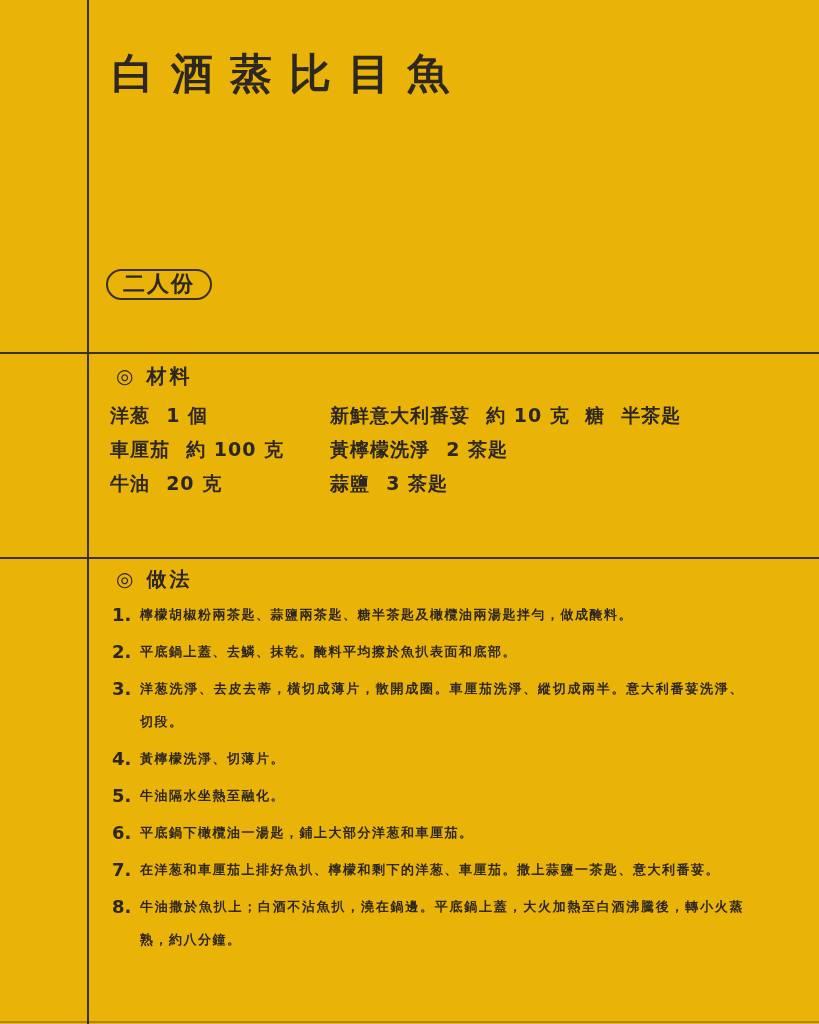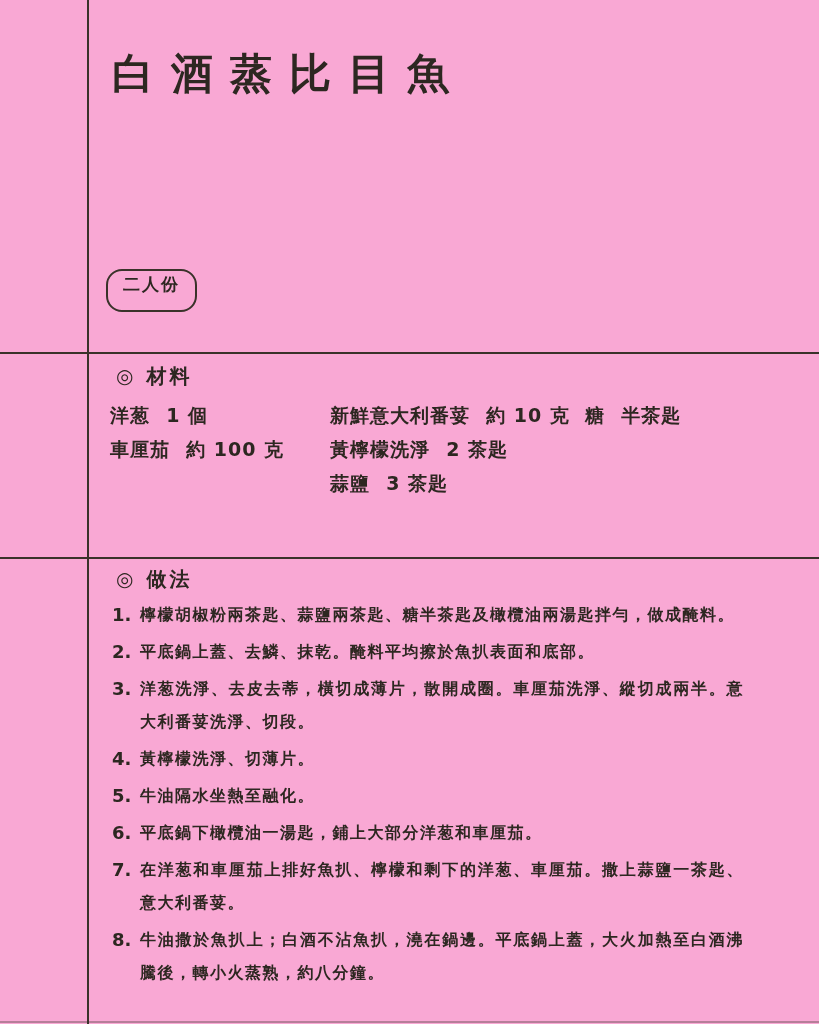--- a/index.html
+++ b/index.html
@@ -45,22 +45,22 @@
   }
 
   
   .badge {
     position: absolute;
     top: 269px;
     left: 106px;
     display: inline-block;
     border: 2px solid;
     border-radius: 16px;
-    padding: 2px 15px 15px 15px;
-    font-size: 17px;
+    padding: 2px 15px 3px 15px;
+    font-size: 22px;
     font-weight: 700;
     letter-spacing: 2px;
     line-height: 22px;
   }
 
   
   .section-heading {
     position: absolute;
     left: 116px;
     font-size: 20px;
@@ -104,47 +104,48 @@
     margin-bottom: 4px;
   }
   .step-num {
     flex: 0 0 28px;
     font-size: 18px;
     font-weight: 700;
     line-height: 33px;
   }
   .step-text {
     flex: 1 1 auto;
-    font-size: 16px;
+    font-size: 13px;
     font-weight: 700;
     line-height: 33px;
     letter-spacing: 1.5px;
     text-align: justify;
   }
 </style>
 </head>
 <body>
 
-<div class="page" style="background: #f9a8d4; color: rgb(45, 39, 33);">
+<div class="page" style="background: #eab308; color: rgb(45, 39, 33);">
 
   <div class="vline" style="background: rgb(58, 50, 42);"></div>
   <div class="hline hline-1" style="background: rgb(58, 50, 42);"></div>
   <div class="hline hline-2" style="background: rgb(58, 50, 42);"></div>
   <div class="hline hline-bottom" style="background: rgb(58, 50, 42);"></div>
 
   <h1 class="title">白酒蒸比目魚</h1>
 
   <div class="badge" style="border-color: rgb(58, 50, 42);">二人份</div>
 
   <div class="section-heading heading-ingredients">◎ 材料</div>
 
   <div class="ingredients-grid" id="ingredients-grid">
       <div class="ing-col ing-col-0">
         <div class="ing-row"><span class="ing-name">洋葱</span><span class="ing-qty">1 個</span></div>
         <div class="ing-row"><span class="ing-name">車厘茄</span><span class="ing-qty">約 100 克</span></div>
+        <div class="ing-row"><span class="ing-name">牛油</span><span class="ing-qty">20 克</span></div>
       </div>
       <div class="ing-col ing-col-1">
         <div class="ing-row"><span class="ing-name">新鮮意大利番荽</span><span class="ing-qty">約 10 克</span></div>
         <div class="ing-row"><span class="ing-name">黃檸檬洗淨</span><span class="ing-qty">2 茶匙</span></div>
         <div class="ing-row"><span class="ing-name">蒜鹽</span><span class="ing-qty">3 茶匙</span></div>
       </div>
       <div class="ing-col ing-col-2">
         <div class="ing-row"><span class="ing-name">糖</span><span class="ing-qty">半茶匙</span></div>
       </div>
     </div>

